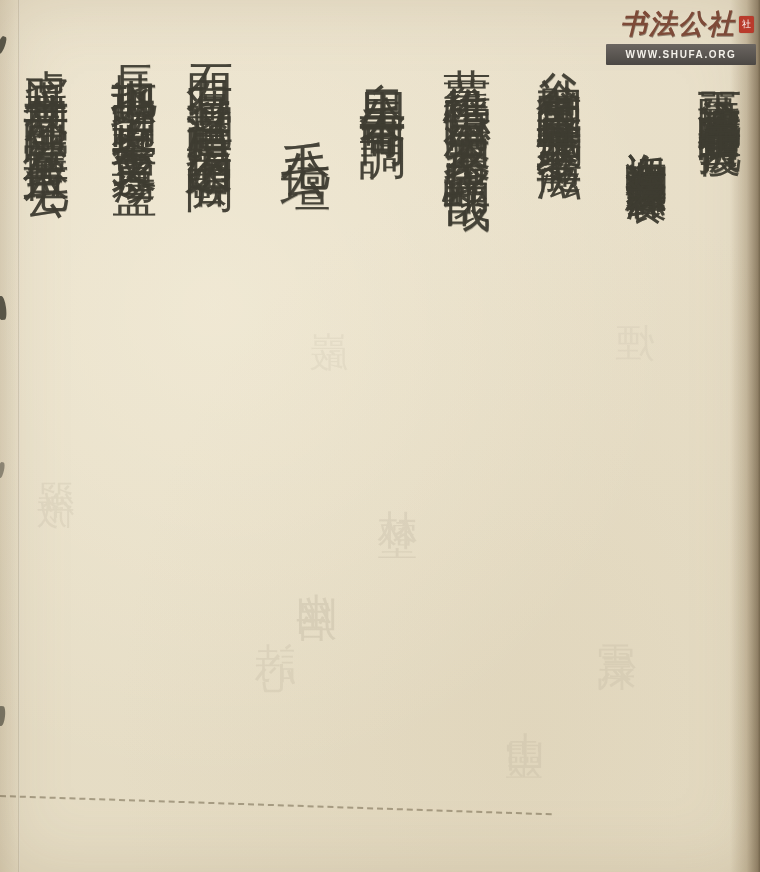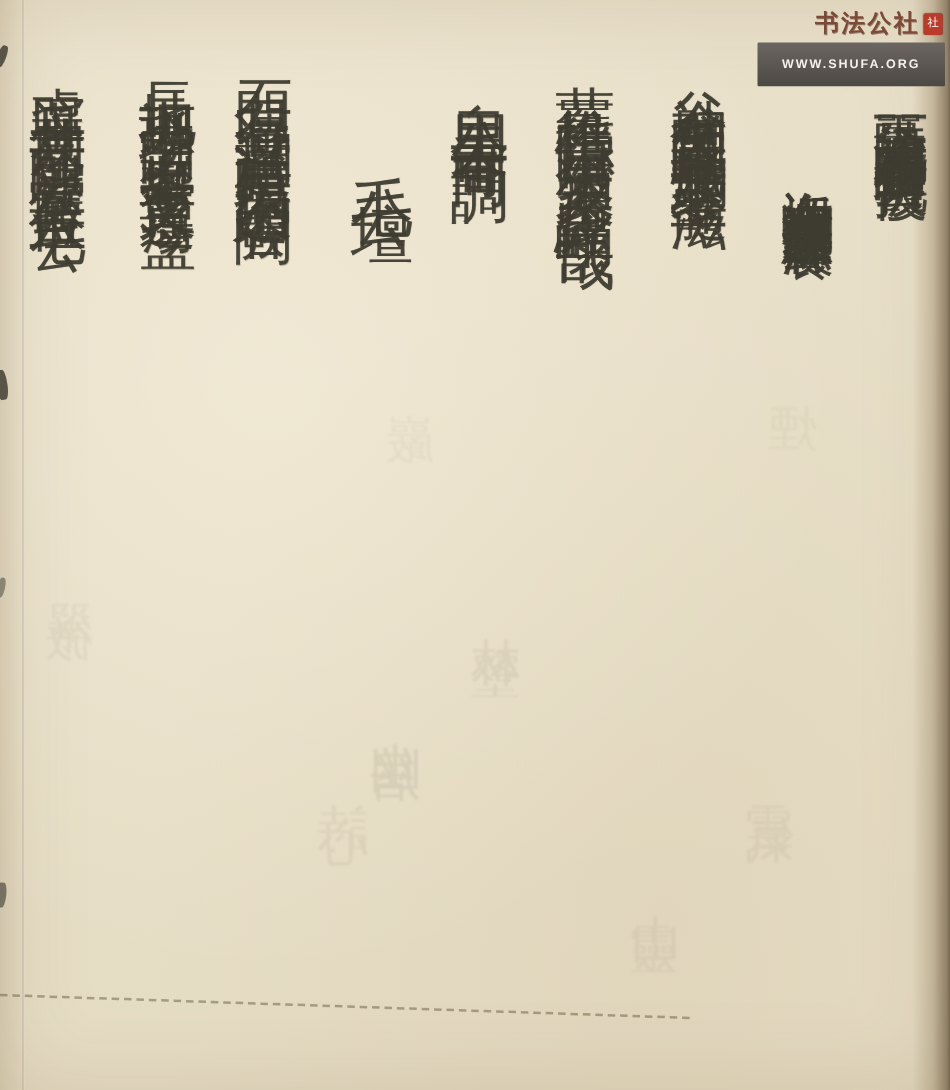--- a/index.html
+++ b/index.html
@@ -50,30 +50,30 @@
     transform:rotate(1.9deg);transform-origin:left center;}
   
   .stroke{position:absolute;background:rgba(66,64,52,0.85);border-radius:40%/60%;}
   .s1{left:-2px;top:36px;width:7px;height:18px;transform:rotate(20deg);}
   .s2{left:-3px;top:296px;width:9px;height:24px;transform:rotate(-8deg);}
   .s3{left:-2px;top:462px;width:6px;height:16px;transform:rotate(12deg);opacity:.6;}
   .s4{left:-3px;top:706px;width:8px;height:20px;transform:rotate(6deg);opacity:.75;}
   
   .watermark{position:absolute;right:4px;top:6px;width:150px;text-align:right;}
   .wm-logo-row{display:flex;align-items:center;justify-content:flex-end;gap:3px;padding-right:2px;}
-  .wm-logo{font-family:"DejaVu Serif",serif;font-size:19px;font-weight:bold;
+  .wm-logo{font-family:"DejaVu Serif",serif;font-size:27px;font-weight:bold;
     color:#7d4a38;letter-spacing:2px;
-    text-shadow:0.5px 0.5px 0 rgba(60,40,30,0.5), -0.5px -0.5px 0 rgba(255,240,220,0.4);}
+    text-shadow:0.5px 0.5px 0 rgba(60,40,30,0.5), -0.5px -0.5px 0 rgba(255,240,220,0.4);font-style:italic;}
   .wm-seal{display:inline-block;width:15px;height:17px;background:#b93b2c;color:#fff;
     font-size:9px;line-height:17px;text-align:center;border-radius:2px;
     font-family:"DejaVu Sans",sans-serif;box-shadow:0 0 1px rgba(90,20,10,.6);}
   .wm-bar{margin-top:2px;background:linear-gradient(#6b6661,#4c4844);
     color:#f4f1ea;font-family:"Liberation Sans","DejaVu Sans",sans-serif;
     font-size:10px;font-weight:bold;letter-spacing:1.6px;text-align:center;
-    padding:12px 4px;border-radius:1px;}
+    padding:5px 4px;border-radius:1px;}
 </style>
 </head>
 <body>
 
 <div class="page">
 
   <div class="edge-left"></div>
   <div class="edge-left-line"></div>
   <div class="edge-right"></div>
 

